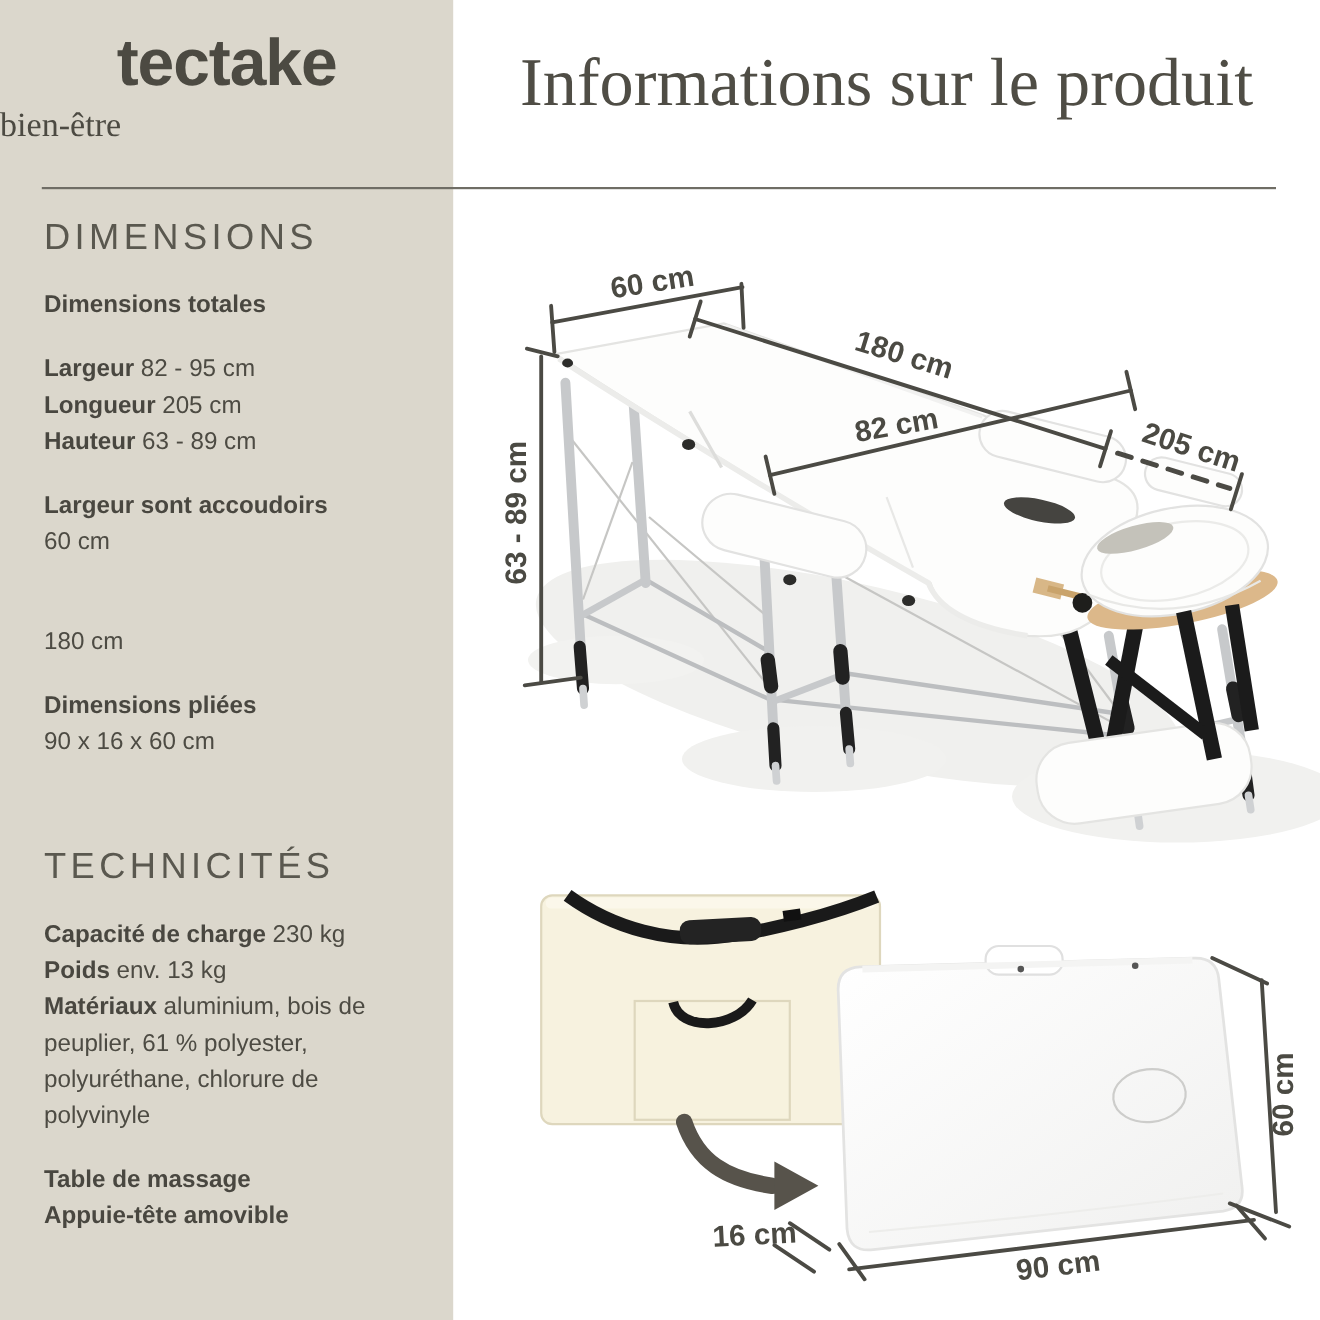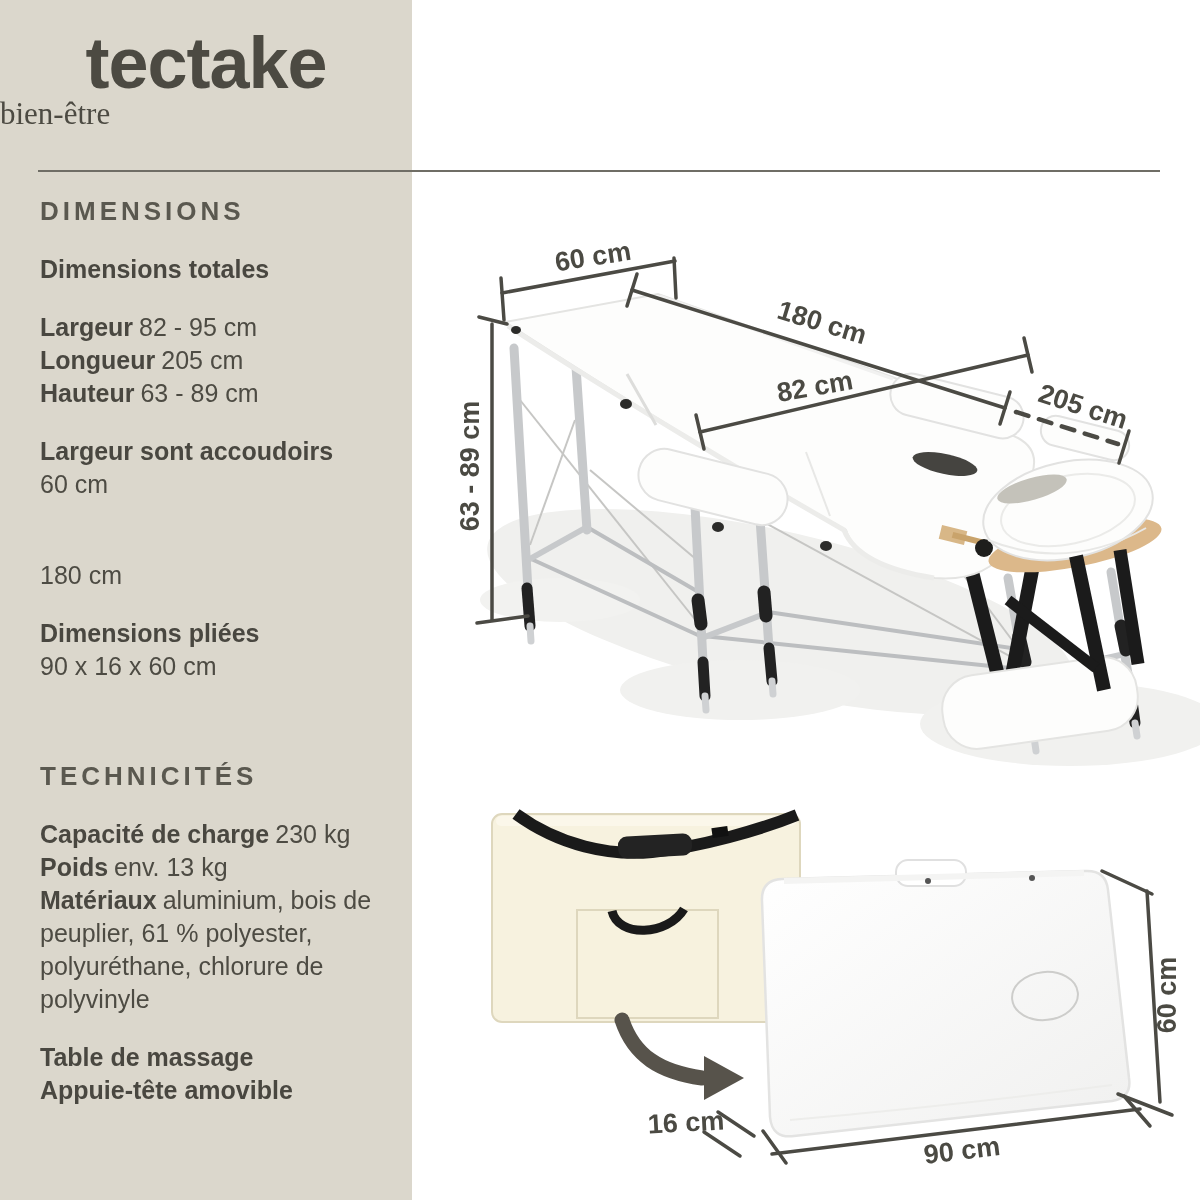--- a/index.html
+++ b/index.html
@@ -2,30 +2,30 @@
 <html><head>
 <meta charset="utf-8">
 <style>
   html,body{margin:0;padding:0;background:#ffffff;}
   .page{position:relative;width:1200px;height:1200px;background:#ffffff;overflow:hidden;
         font-family:"Liberation Sans",sans-serif;color:#4d4b43;}
   
   .sidebar{position:absolute;left:0;top:0;width:412px;height:1200px;background:#dbd7cc;}
   .logo-block{position:absolute;left:0;top:0;width:412px;height:172px;}
   .logo-main{position:absolute;top:22px;left:0;width:412px;text-align:center;
-             font-size:72px;font-weight:800;letter-spacing:-1px;color:#4c4a42;}
+             font-size:60px;font-weight:800;letter-spacing:-1px;color:#4c4a42;}
   .logo-tagline{position:absolute;top:96px;left:0;width:326px;
                 font-family:"Liberation Serif",serif;font-size:31px;color:#4c4a42;}
   .divider{position:absolute;left:38px;top:170px;width:1122px;height:2px;background:#6f6d65;}
   .page-title{position:absolute;left:412px;top:40px;width:788px;text-align:center;
               font-family:"Liberation Serif",serif;font-size:62px;color:#4f4d45;}
   .side-content{position:absolute;left:40px;top:196px;width:340px;}
-  .side-h{font-size:26px;font-weight:700;letter-spacing:4px;color:#5a584f;margin:0 0 26px 0;}
+  .side-h{font-size:33px;font-weight:400;letter-spacing:4px;color:#5a584f;margin:0 0 26px 0;}
   .side-h.gap{margin-top:78px;}
-  .blk{font-size:25px;line-height:33px;color:#4d4b43;margin:0 0 25px 0;}
+  .blk{font-size:22px;line-height:33px;color:#4d4b43;margin:0 0 25px 0;}
   .blk .b{font-weight:700;color:#494740;margin-right:6px;}
   
   .art{position:absolute;left:0;top:0;width:1200px;height:1200px;}
   
   .dim{position:absolute;font-size:27px;font-weight:700;color:#4b4a43;white-space:nowrap;
        transform:translate(-50%,-50%);}
   .dim.r-9 {transform:translate(-50%,-50%) rotate(-9deg);}
   .dim.r17 {transform:translate(-50%,-50%) rotate(17deg);}
   .dim.r-10{transform:translate(-50%,-50%) rotate(-10deg);}
   .dim.r18 {transform:translate(-50%,-50%) rotate(18deg);}
@@ -38,20 +38,21 @@
 
 <div class="page">
 
   <div class="sidebar"></div>
 
   <div class="logo-block">
     <div class="logo-main">tectake</div>
     <div class="logo-tagline">bien-être</div>
   </div>
 
+  <div class="page-title">Informations sur le produit</div>
   <div class="divider"></div>
 
   <div class="side-content">
     <div class="side-h">DIMENSIONS</div>
 
     <p class="blk">
       <span class="b">Dimensions totales</span>
     </p>
 
     <p class="blk">

